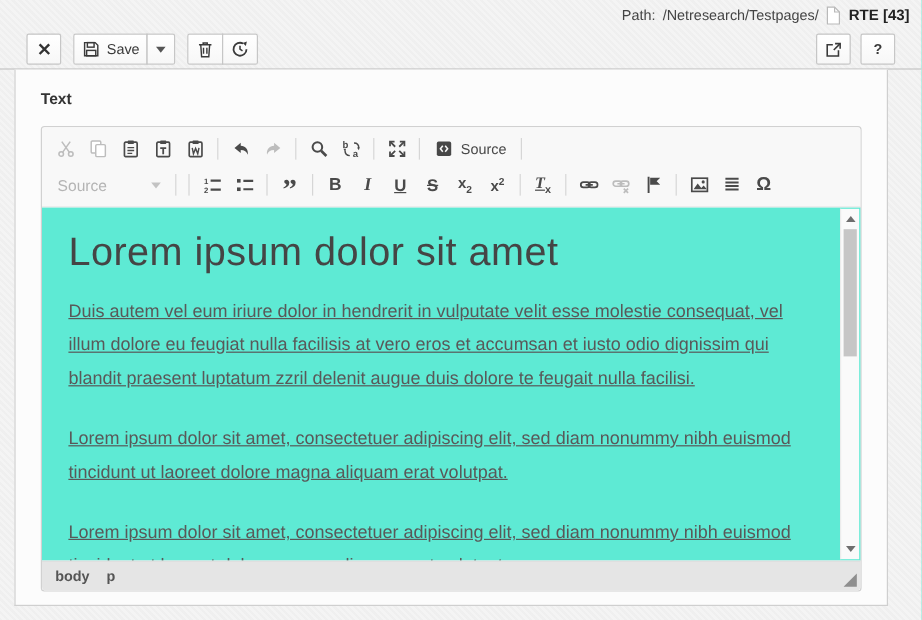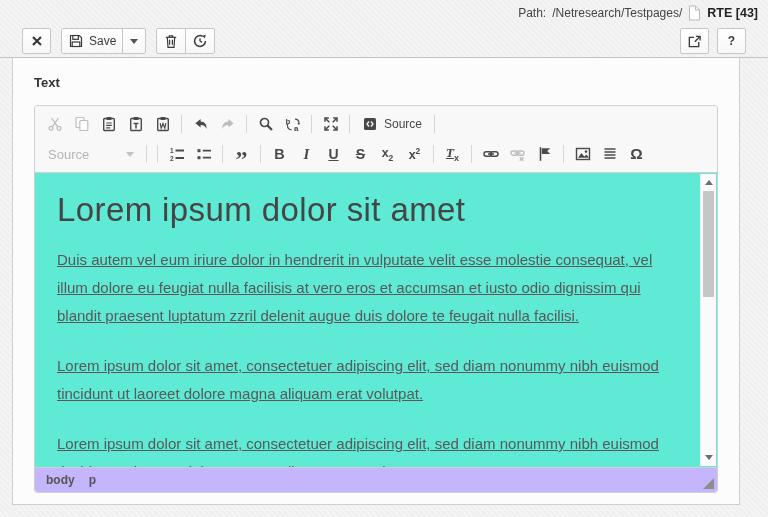--- a/index.html
+++ b/index.html
@@ -65,21 +65,21 @@
   .cke-contents { position:relative; height:294px; overflow:hidden; background:#5eead4; }
   .rte-body { padding:0 22px; padding-right:40px; color:#595959; font-size:15px; line-height:28px; }
   .rte-body h1 { font-size:33px; font-weight:300; color:#454545; margin:23px 0 8px; letter-spacing:.4px; }
   .rte-body p { margin:22px 0;text-decoration:underline; }
   .scrollbar { position:absolute; top:1px; right:1px; bottom:1px; width:16px; background:#fafafa; border-left:1px solid #ececec; }
   .sb-arrow { position:absolute; left:4px; width:0; height:0; border-left:4px solid transparent; border-right:4px solid transparent; cursor:pointer; }
   .sb-up { top:6px; border-bottom:5px solid #6e6e6e; }
   .sb-down { bottom:6px; border-top:5px solid #6e6e6e; }
   .sb-thumb { position:absolute; left:2px; top:17px; width:11px; height:106px; background:#c6c6c6; cursor:pointer; }
   
-  .cke-bottom { position:relative; height:25px; background:#c4b5fd; border-top:1px solid #d1d1d1; border-radius:0 0 3px 3px; display:flex; align-items:center; gap:14px; padding:0 11px; font-size:12px; font-weight:bold; color:#555; }
+  .cke-bottom { position:relative; height:25px; background:#e5e5e5; border-top:1px solid #d1d1d1; border-radius:0 0 3px 3px; display:flex; align-items:center; gap:14px; padding:0 11px; font-size:12px; font-weight:bold; color:#555; }
   .path-item { cursor:pointer; }
   .grip { position:absolute; right:3px; bottom:3px; width:0; height:0; border-left:11px solid transparent; border-bottom:11px solid #8e8e8e; cursor:nwse-resize; }
   svg { display:block; }
 </style>
 </head>
 <body>
 
 <div class="topbar">
   <span>Path:</span>
   <span>/Netresearch/Testpages/</span>

